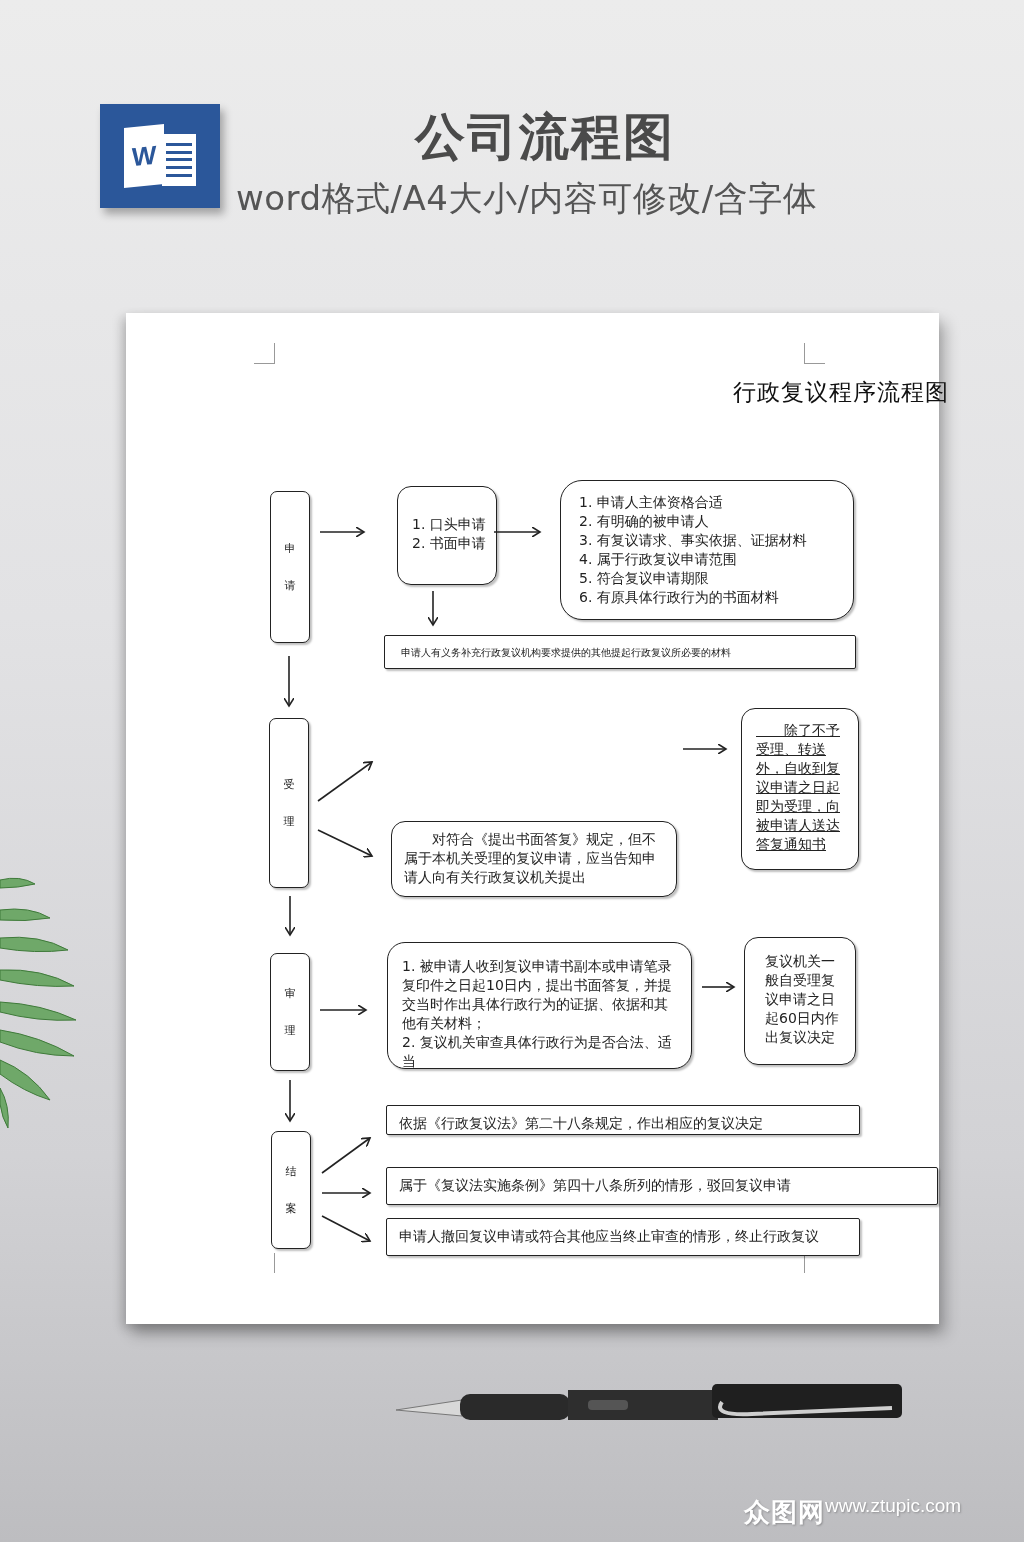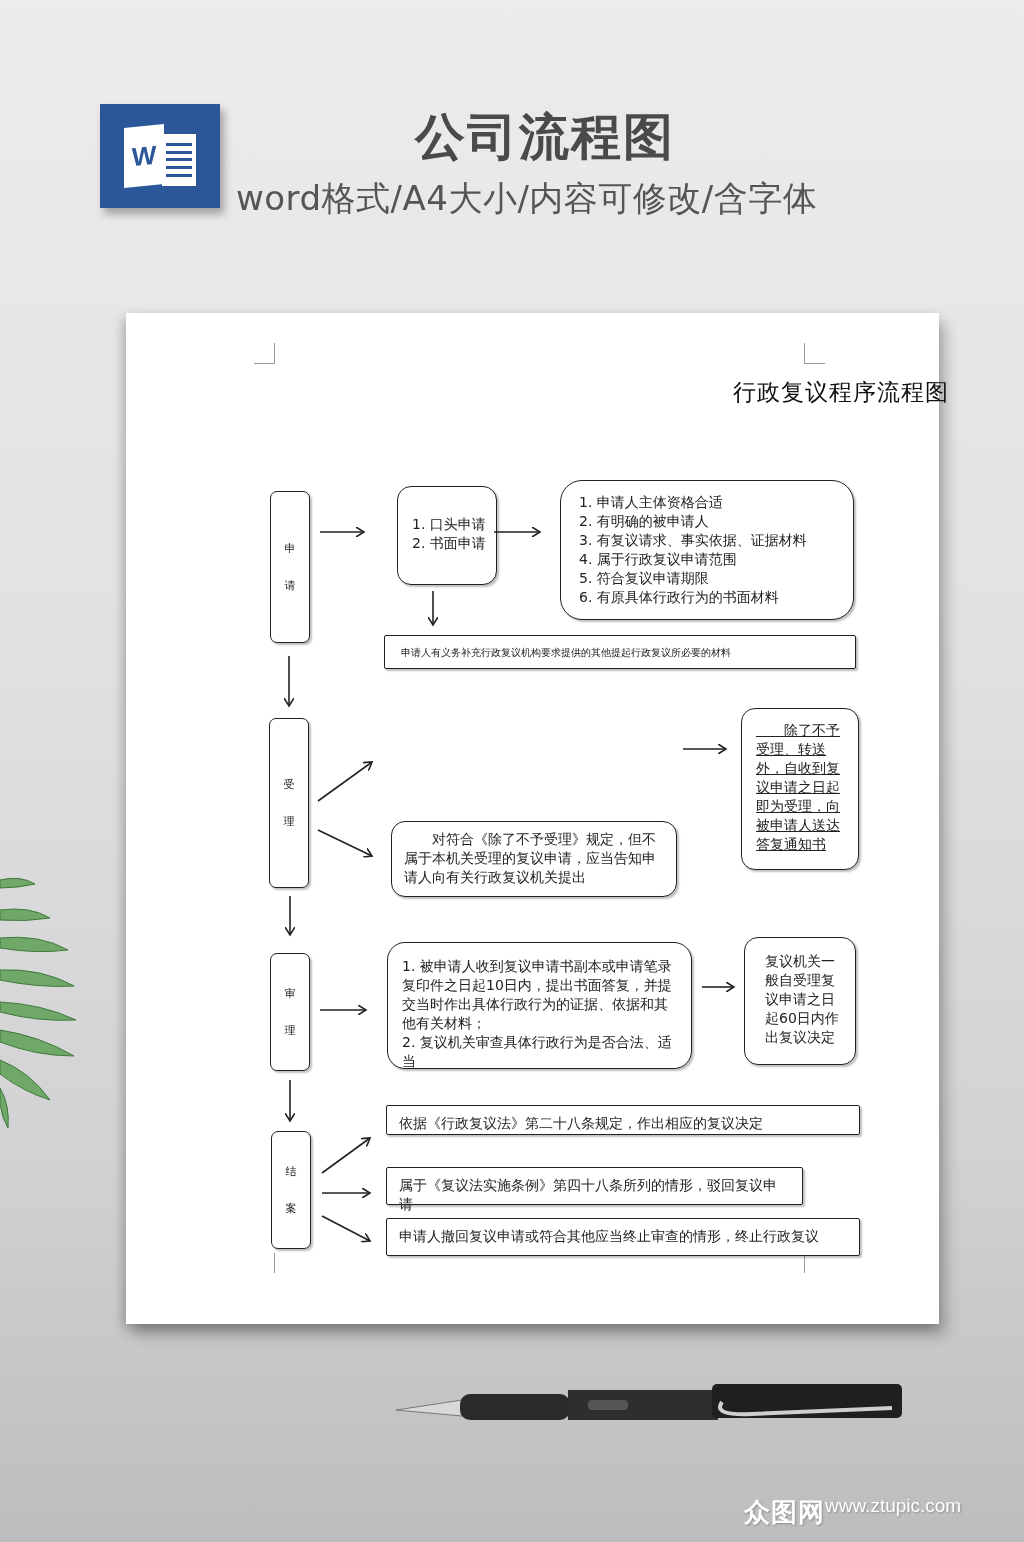--- a/index.html
+++ b/index.html
@@ -123,29 +123,29 @@
   <div class="box txt" style="left:259px; top:173px; width:100px; height:99px; padding:28px 0 0 14px;margin-left:12px;">1. 口头申请
 2. 书面申请</div>
   <div class="box txt" style="left:434px; top:167px; width:294px; height:140px; padding:12px 0 0 18px; border-radius:22px;">1. 申请人主体资格合适
 2. 有明确的被申请人
 3. 有复议请求、事实依据、证据材料
 4. 属于行政复议申请范围
 5. 符合复议申请期限
 6. 有原具体行政行为的书面材料</div>
   <div class="box rect" style="left:258px; top:322px; width:472px; height:34px; padding:7px 0 0 16px; font-size:10px; white-space:nowrap;">申请人有义务补充行政复议机构要求提供的其他提起行政复议所必要的材料</div>
 
-  <div class="box txt" style="left:265px; top:508px; width:286px; height:76px; padding:8px 10px 0 12px;">　　对符合《除了不予受理》规定，但不属于本机关受理的复议申请，应当告知申请人向有关行政复议机关提出</div>
+  <div class="box txt" style="left:265px; top:508px; width:286px; height:76px; padding:8px 10px 0 12px;">　　对符合《提出书面答复》规定，但不属于本机关受理的复议申请，应当告知申请人向有关行政复议机关提出</div>
   <div class="box txt" style="left:615px; top:395px; width:118px; height:162px; padding:12px 8px 0 14px;text-decoration:underline;">　　除了不予受理、转送外，自收到复议申请之日起即为受理，向被申请人送达答复通知书</div>
 
   <div class="box txt" style="left:261px; top:629px; width:305px; height:127px; padding:14px 12px 0 14px; border-radius:18px;">1. 被申请人收到复议申请书副本或申请笔录复印件之日起10日内，提出书面答复，并提交当时作出具体行政行为的证据、依据和其他有关材料；
 2. 复议机关审查具体行政行为是否合法、适当</div>
   <div class="box txt" style="left:618px; top:624px; width:112px; height:128px; padding:14px 8px 0 20px;">复议机关一般自受理复议申请之日起60日内作出复议决定</div>
 
   <div class="box rect" style="left:260px; top:792px; width:474px; height:30px; padding:8px 0 0 12px;">依据《行政复议法》第二十八条规定，作出相应的复议决定</div>
-  <div class="box rect" style="left:260px; top:854px; width:417px; height:38px; padding:8px 16px 0 12px;">属于《复议法实施条例》第四十八条所列的情形，驳回复议申请</div>
+  <div class="box rect" style="left:260px; top:854px; width:552px; height:38px; padding:8px 16px 0 12px;">属于《复议法实施条例》第四十八条所列的情形，驳回复议申请</div>
   <div class="box rect" style="left:260px; top:905px; width:474px; height:38px; padding:8px 0 0 12px;">申请人撤回复议申请或符合其他应当终止审查的情形，终止行政复议</div>
 
   <svg class="arrows" viewBox="0 0 813 1011">
     <defs>
       <marker id="ah" markerWidth="10" markerHeight="10" refX="8" refY="5" orient="auto" markerUnits="userSpaceOnUse">
         <path d="M0,0 L8,5 L0,10" fill="none" stroke="#222" stroke-width="1.6"></path>
       </marker>
     </defs>
     <g stroke="#222" stroke-width="1.6" fill="none" marker-end="url(#ah)">
 

